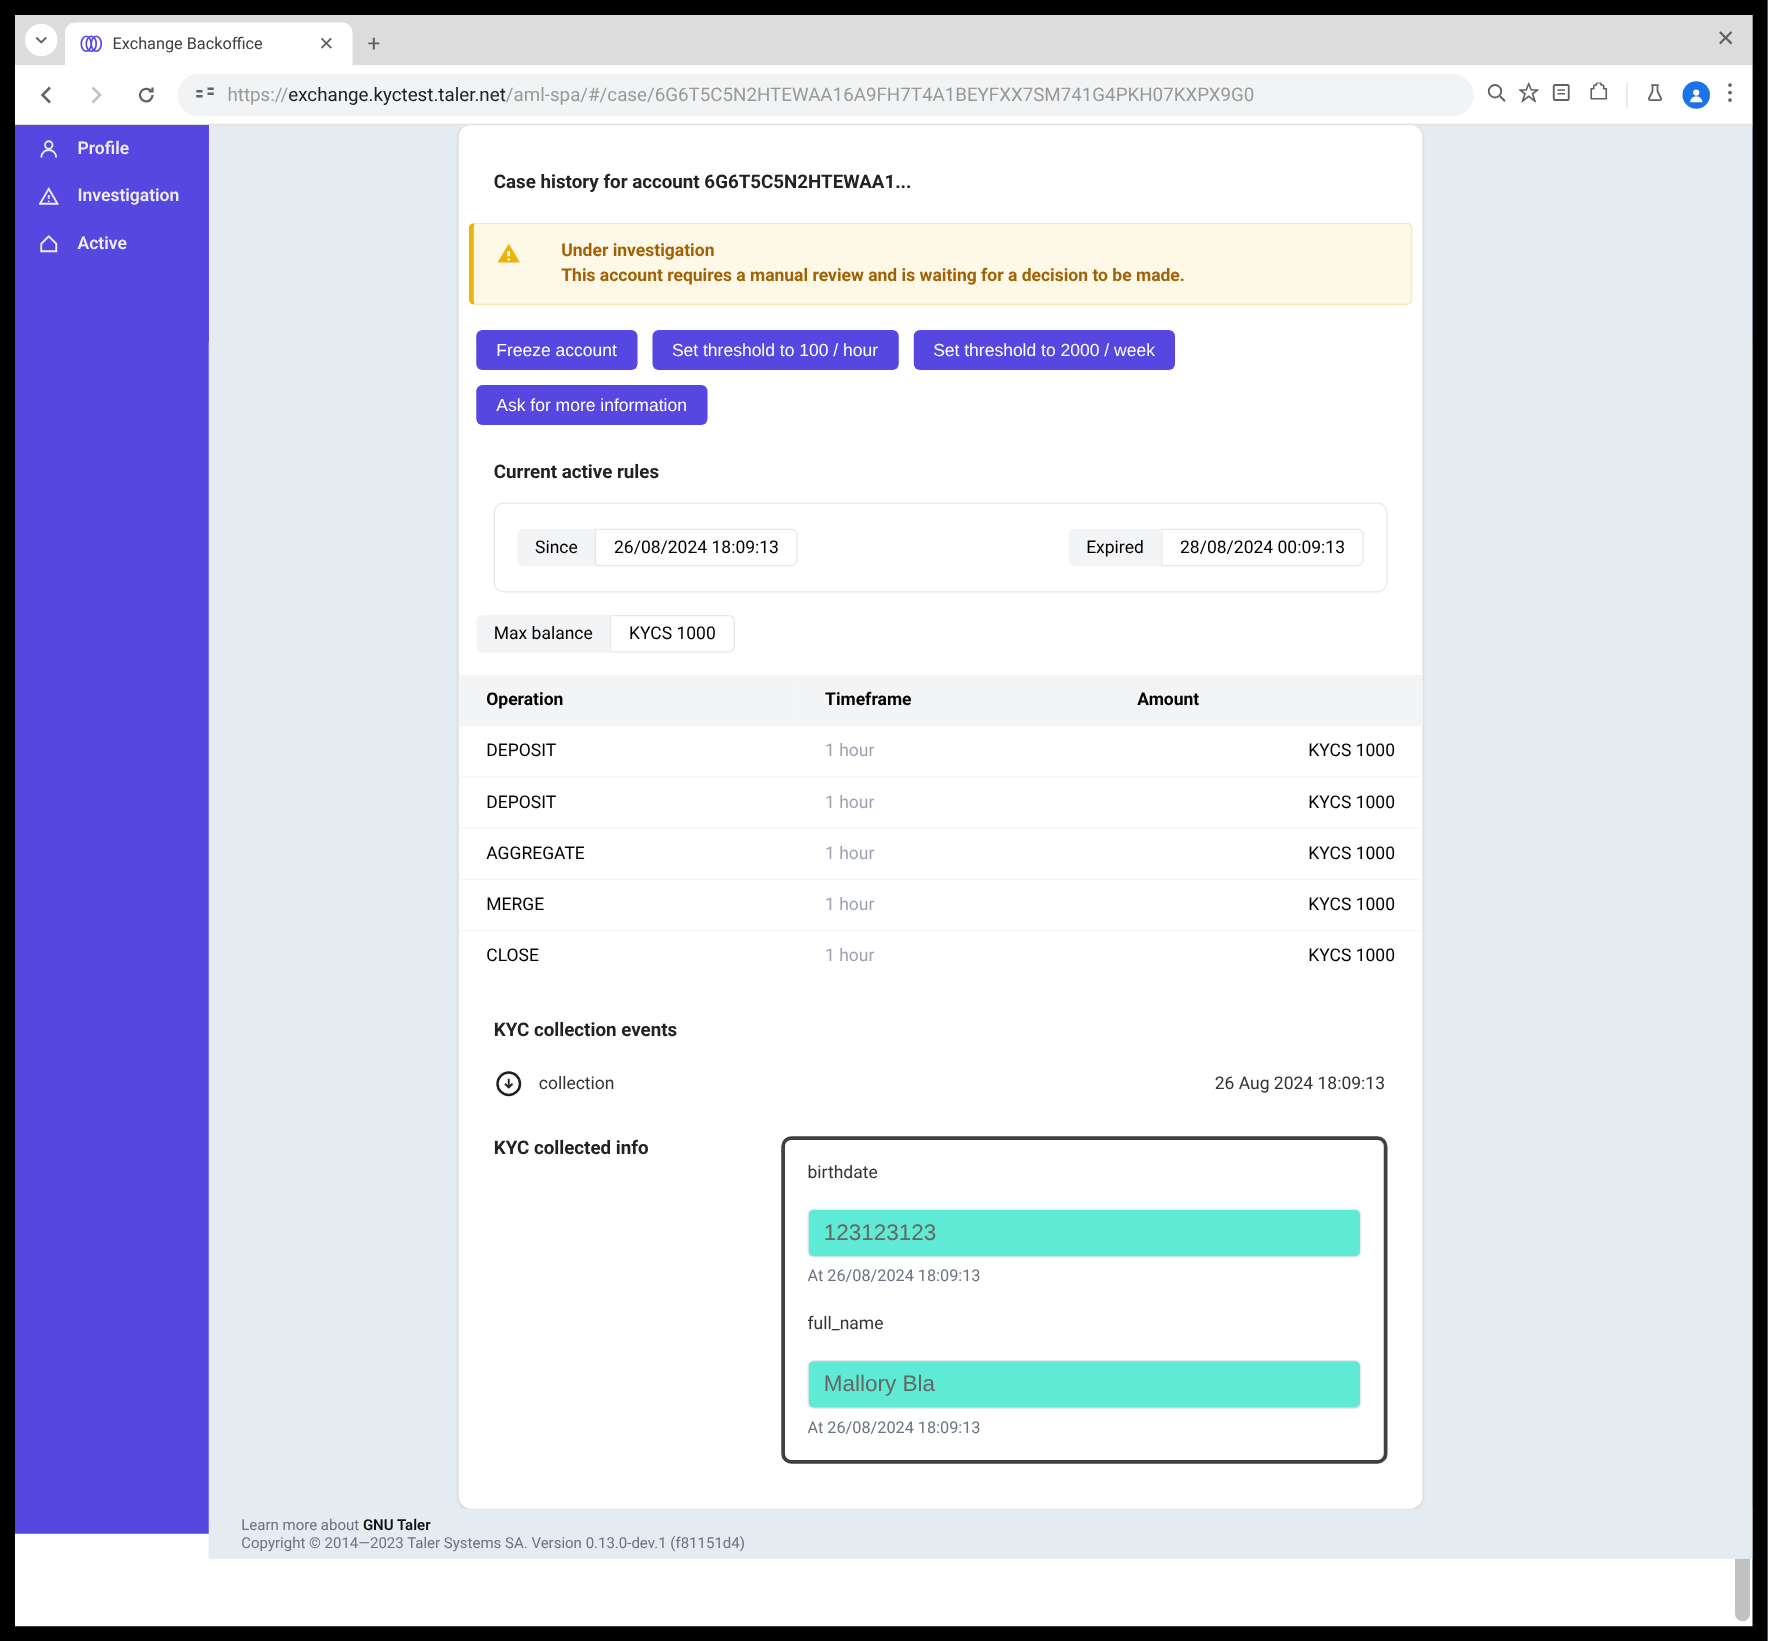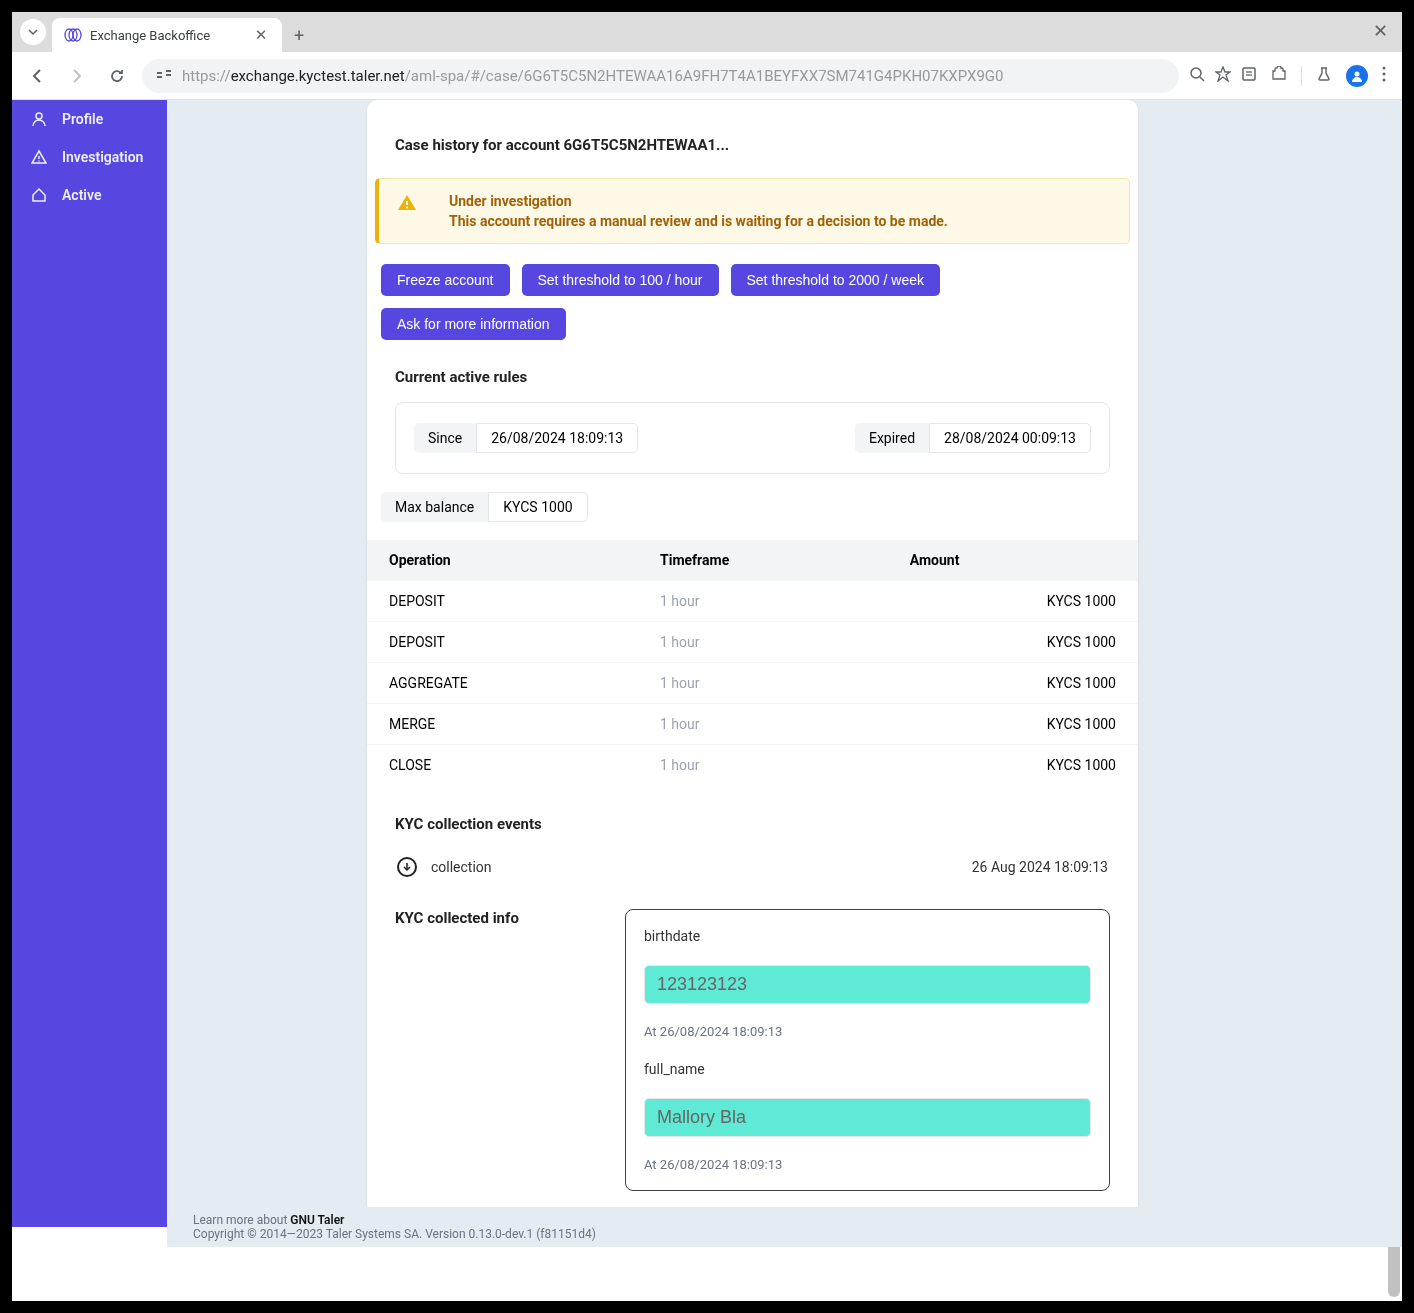--- a/index.html
+++ b/index.html
@@ -71,26 +71,26 @@
     tbody td.dim { color: #9ca3af; }
     tbody td.right { text-align: right; }
     
     .event-row { display: flex; align-items: center; gap: 14px; padding: 8px 2px; margin-bottom: 24px; }
     .event-icon { width: 20px; height: 20px; border: 2px solid #222; border-radius: 10px; display:flex; align-items:center; justify-content:center; }
     .event-label { font-size: 14px; color: #333; }
     .event-date { margin-left: auto; font-size: 14px; color: #333; }
     
     .kyc-row { display: flex; gap: 20px; }
     .kyc-left { width: 210px; }
-    .kyc-right { flex: 1; border: 1px solid #404040; border-radius: 8px; padding: 18px; }
+    .kyc-right { flex: 1; border: 3px solid #404040; border-radius: 8px; padding: 18px; }
     .field { margin-bottom: 22px; }
     .field:last-child { margin-bottom: 0; }
     .field-label { font-size: 14px; color: #333; margin-bottom: 8px; }
     .field-input { width: 100%; padding: 8px 12px; background: #5eead4; border: 1px solid #e5e7eb; border-radius: 5px; font-size: 18px; color: #666; margin-top: 13px; }
-    .field-meta { font-size: 13px; color: #6b7280; margin-top: 20px; }
+    .field-meta { font-size: 13px; color: #6b7280; margin-top: 8px; }
     
     .footer { position: absolute; bottom: 0; left: 0; right: 0; padding: 6px 26px; font-size: 12px; color: #6b7280; background: #e4ebf1; }
     .footer a { color: #111; font-weight: 600; text-decoration: none; }
     
     .scrollbar { position: absolute; right: 2px; bottom: 4px; width: 12px; height: 100px; background: #c1c1c1; border-radius: 6px; }
   </style>
 </head>
 <body>
 
 <div class="browser-frame">

